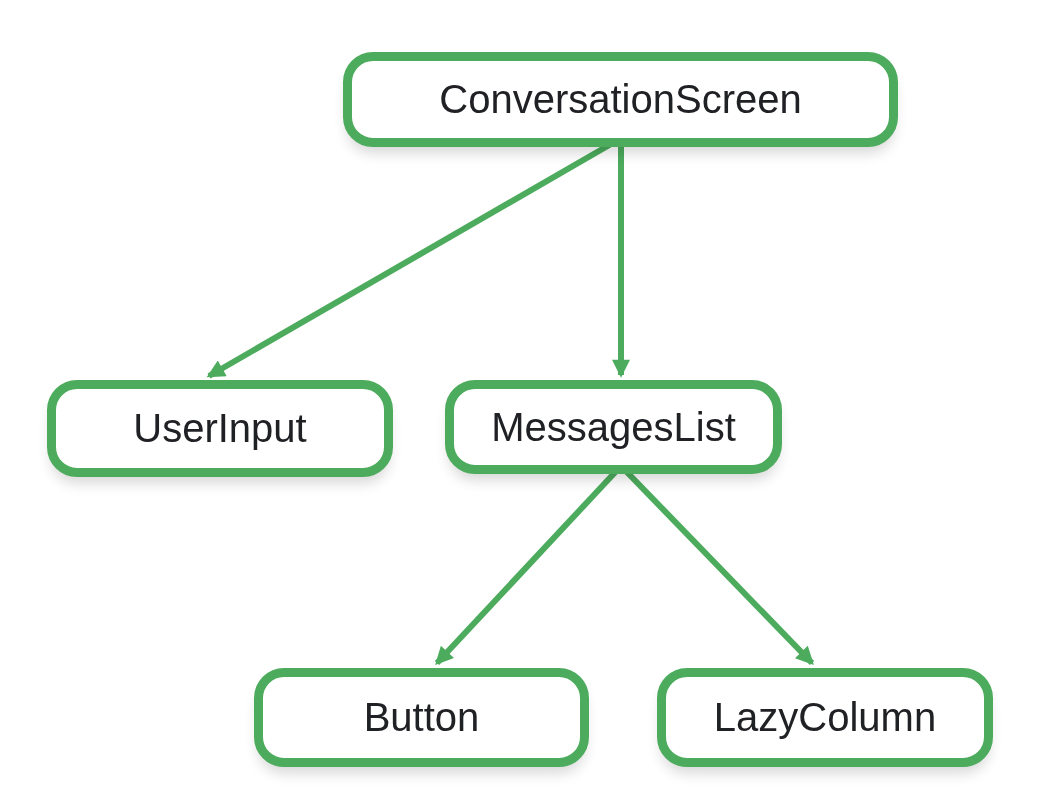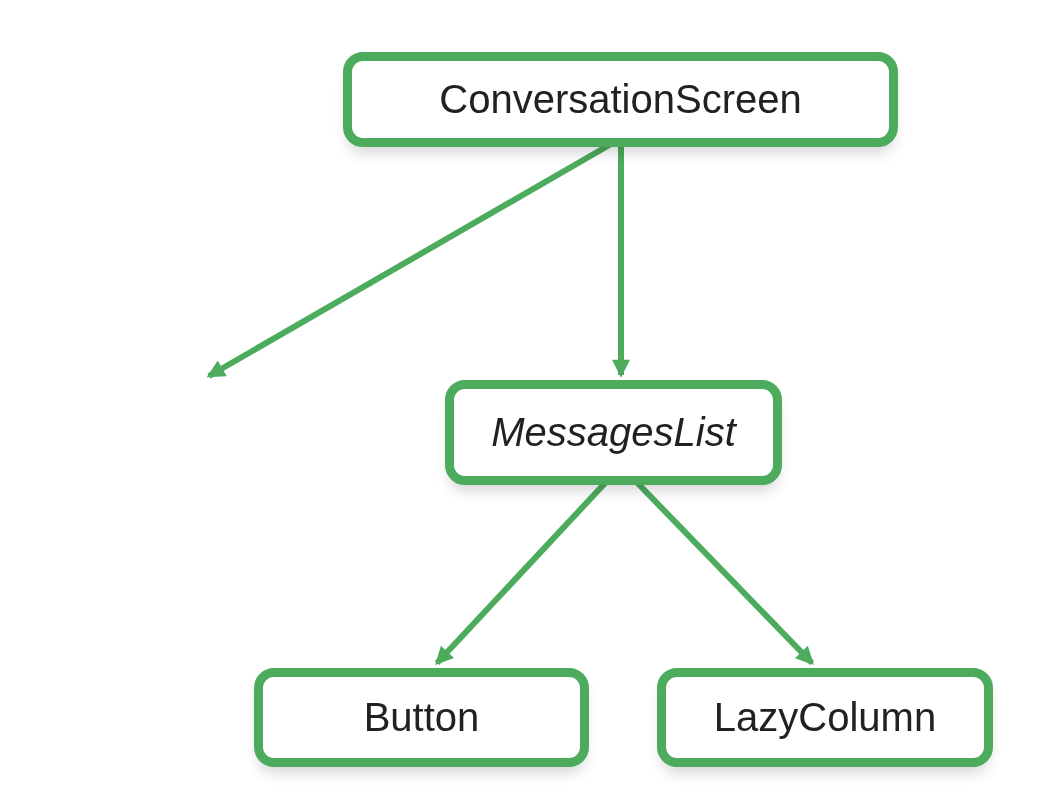--- a/index.html
+++ b/index.html
@@ -28,35 +28,35 @@
     fill: none;
   }
   .arrowhead {
     fill: var(--accent, #4CAB5C);
   }
   .node {
     position: absolute;
     box-sizing: border-box;
     background: var(--node-bg, #ffffff);
     border: 9px solid var(--accent, #4CAB5C);
-    border-radius: 20px;
+    border-radius: 30px;
     box-shadow: 0 10px 14px -4px rgba(0, 0, 0, 0.16);
     display: flex;
     align-items: center;
     justify-content: center;
   }
   .node-label {
     color: var(--node-text, #202124);
     font-size: 40px;
     font-weight: 400;
     white-space: nowrap;
   }
   #node-conversation-screen { left: 343px; top: 52px;  width: 555px; height: 95px; }
   #node-user-input          { left: 47px;  top: 380px; width: 346px; height: 97px; }
-  #node-messages-list       { left: 445px; top: 380px; width: 337px; height: 105px; font-style: italic; }
+  #node-messages-list       { left: 445px; top: 380px; width: 337px; height: 94px; }
   #node-button              { left: 242px; top: 668px; width: 335px; height: 99px; margin-left: 12px; }
   #node-lazy-column         { left: 657px; top: 668px; width: 336px; height: 99px; }
 </style>
 </head>
 <body>
 
 <div class="canvas">
 
   <svg class="edges-layer" width="1040" height="802" viewBox="0 0 1040 802" xmlns="http://www.w3.org/2000/svg">
     <defs>
@@ -67,20 +67,23 @@
     <line class="edge" x1="618" y1="140" x2="209" y2="376" marker-end="url(#arrow)"></line>
     <line class="edge" x1="621" y1="140" x2="621" y2="375" marker-end="url(#arrow)"></line>
     <line class="edge" x1="621" y1="466" x2="437" y2="663" marker-end="url(#arrow)"></line>
     <line class="edge" x1="621" y1="466" x2="812" y2="663" marker-end="url(#arrow)"></line>
   </svg>
 
   <div class="node" id="node-conversation-screen">
     <span class="node-label">ConversationScreen</span>
   </div>
 
+  <div class="node" id="node-user-input">
+    <span class="node-label">UserInput</span>
+  </div>
 
   <div class="node" id="node-messages-list">
     <span class="node-label">MessagesList</span>
   </div>
 
   <div class="node" id="node-button">
     <span class="node-label">Button</span>
   </div>
 
   <div class="node" id="node-lazy-column">

